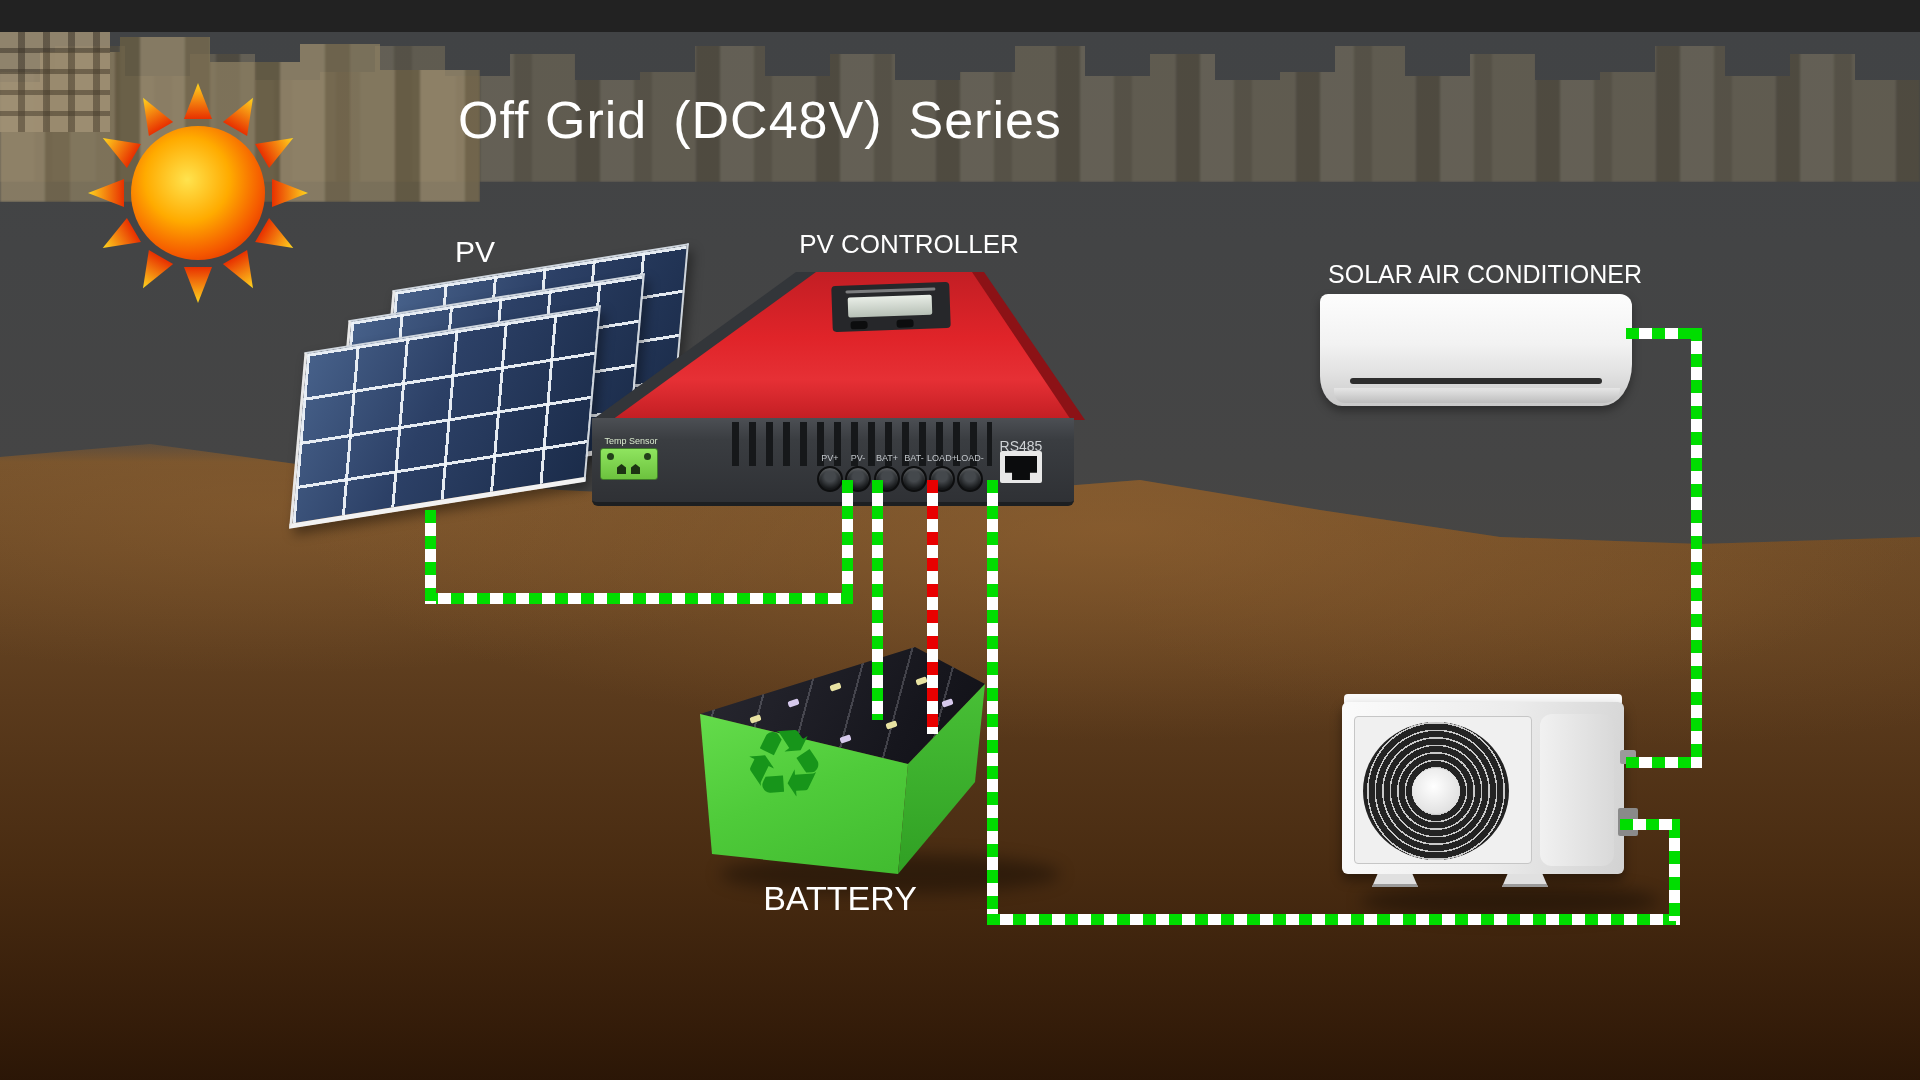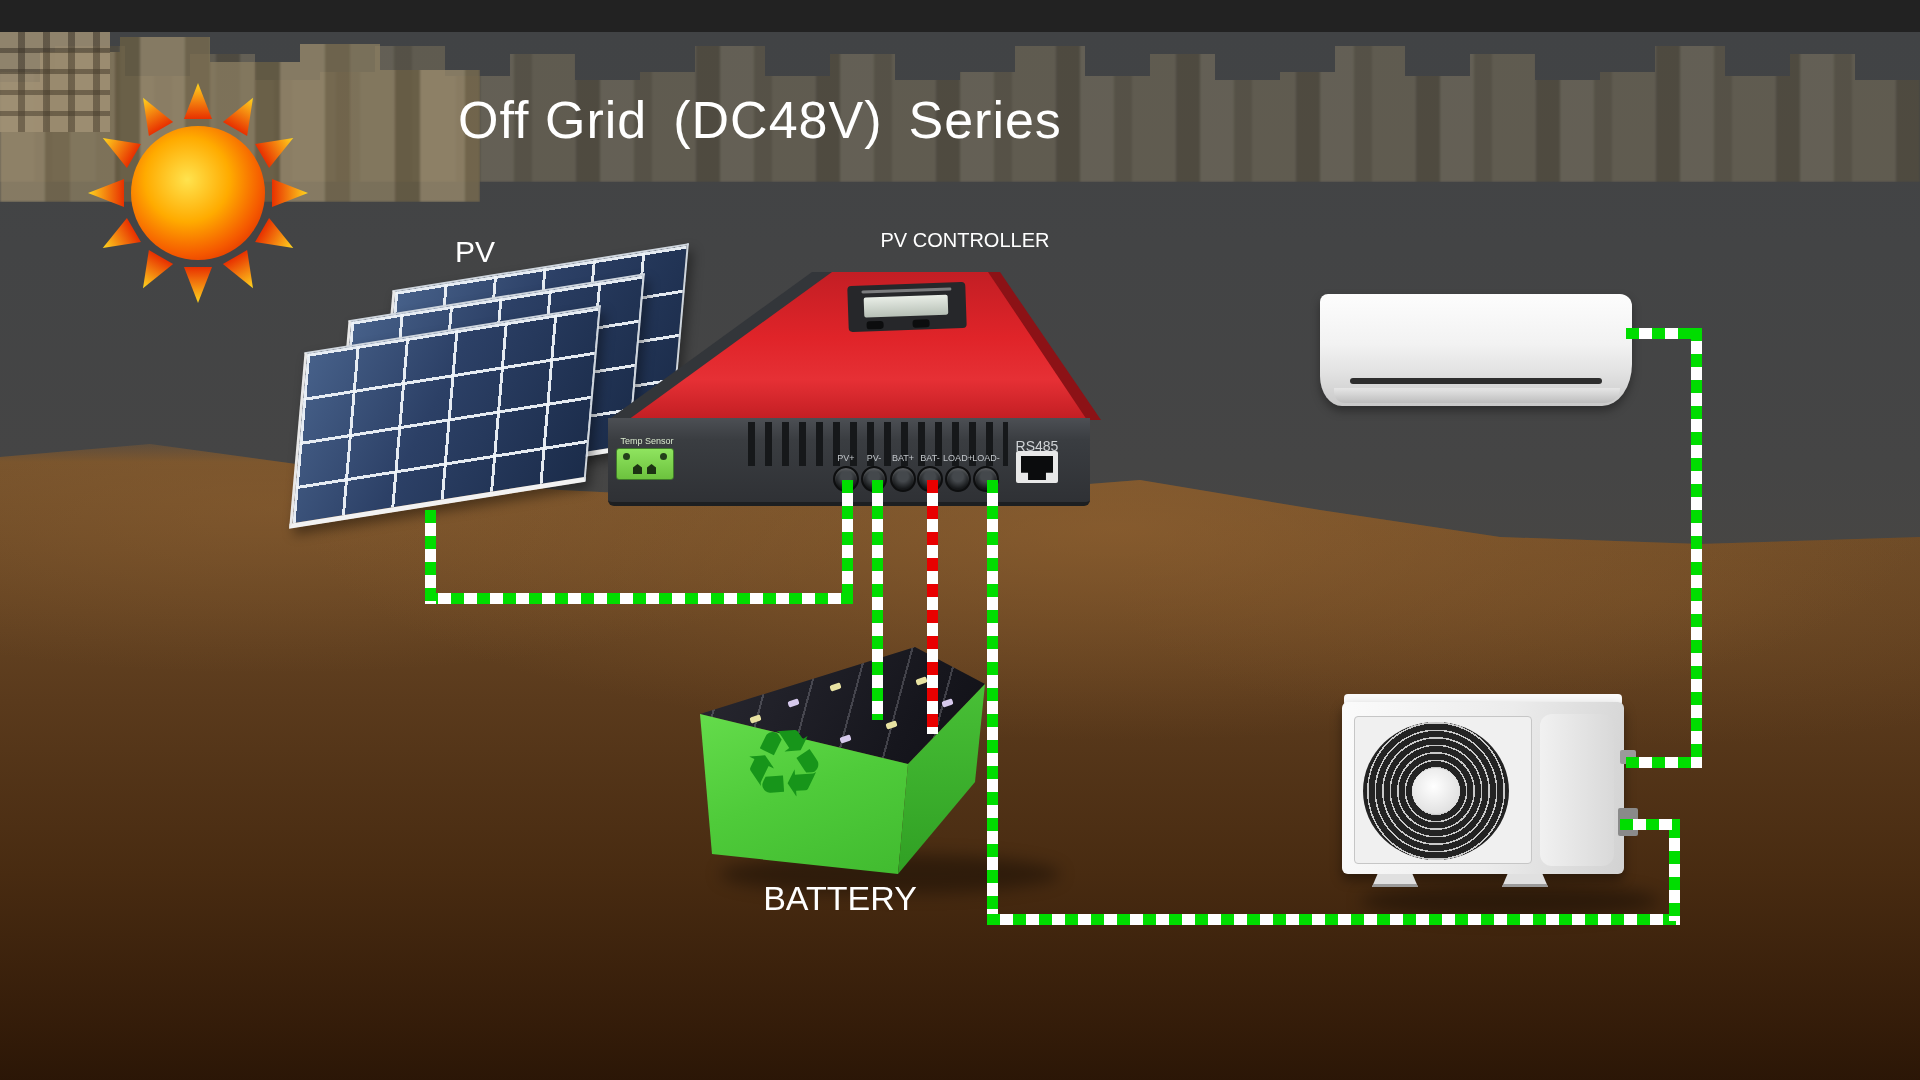--- a/index.html
+++ b/index.html
@@ -35,39 +35,39 @@
   .logo .g{color:#56c02b;}
   .logo .o{color:#e87511;}
   .logo .tm{color:#e8e8e8;font-size:13px;font-weight:400;vertical-align:38px;letter-spacing:0;}
 
   
   .sun{left:85px;top:48px;z-index:10;}
 
   
   .lbl{color:#fff;z-index:30;text-align:center;white-space:nowrap;}
   .lbl-pv{left:410px;top:203px;width:130px;font-size:30px;}
-  .lbl-ctrl{left:795px;top:197px;width:340px;font-size:20px;}
+  .lbl-ctrl{left:739px;top:197px;width:340px;font-size:26px;}
   .lbl-ac{left:1310px;top:228px;width:350px;font-size:25px;}
   .lbl-bat{left:740px;top:847px;width:200px;font-size:34px;}
 
   
   .pv-array{left:295px;top:235px;width:430px;height:260px;z-index:10;}
   .panel{width:300px;height:172px;transform:rotate(-9deg) skewX(-14deg);
     background:
       repeating-linear-gradient(90deg,rgba(240,245,250,.95) 0 3px,transparent 3px 50px),
       repeating-linear-gradient(180deg,rgba(240,245,250,.95) 0 3px,transparent 3px 43px),
       linear-gradient(115deg,#47618a 0%,#2c4066 45%,#1b2c4a 100%);
     border:2px solid #cfd6de;border-left:3px solid #e8e8e8;border-bottom:5px solid #f2f2f2;
     box-shadow:5px 7px 12px rgba(0,0,0,.4);}
   .p1{left:88px;top:2px;z-index:1;}
   .p2{left:44px;top:32px;z-index:2;}
   .p3{left:0;top:64px;z-index:3;}
 
   
-  .controller{left:602px;top:238px;width:500px;height:240px;z-index:10;}
+  .controller{left:586px;top:238px;width:500px;height:240px;z-index:10;}
   .ctrl-top{left:0;top:0;width:500px;height:152px;z-index:1;
     background:linear-gradient(180deg,#c21e24 0%,#e02429 45%,#e63035 72%,#c01d22 100%);
     clip-path:polygon(228px 2px,392px 2px,497px 150px,22px 150px);}
   .ctrl-side-l{left:0;top:0;width:500px;height:152px;z-index:2;background:#33363a;
     clip-path:polygon(210px 2px,230px 2px,26px 150px,6px 150px);}
   .ctrl-side-r{left:0;top:0;width:500px;height:152px;z-index:2;background:#8c1216;
     clip-path:polygon(386px 2px,398px 2px,499px 150px,485px 150px);}
   .ctrl-front{left:6px;top:148px;width:482px;height:88px;z-index:3;
     background:linear-gradient(180deg,#4c4f54 0%,#3a3d41 26%,#2f3135 100%);
     border-bottom:4px solid #1d1f21;border-radius:0 0 6px 6px;}
@@ -270,15 +270,16 @@
       <div class="out-panel"></div>
     </div>
     <div class="foot" style="left:30px;"></div>
     <div class="foot" style="left:160px;"></div>
     <div class="fitting" style="left:278px;top:60px;width:16px;height:14px;"></div>
     <div class="fitting" style="left:276px;top:118px;width:20px;height:28px;background:#8a8a8a;"></div>
   </div>
 
   <div class="lbl lbl-pv">PV</div>
   <div class="lbl lbl-ctrl">PV CONTROLLER</div>
+  <div class="lbl lbl-ac">SOLAR AIR CONDITIONER</div>
   <div class="lbl lbl-bat">BATTERY</div>
 
 </div>
 
 </body></html>

